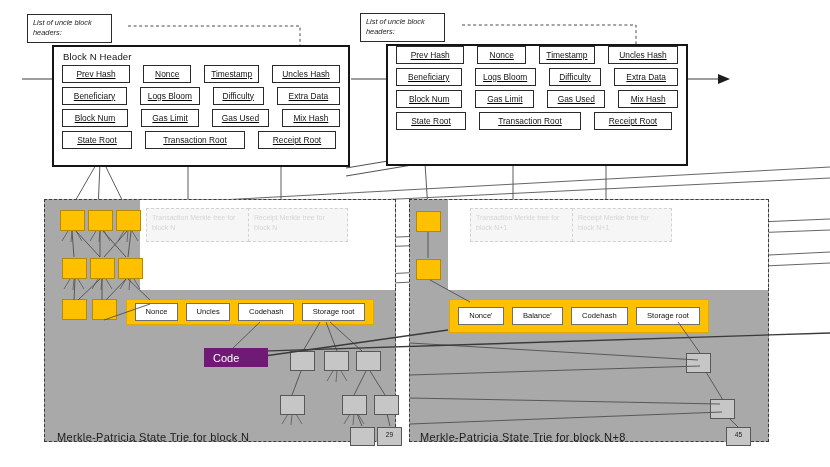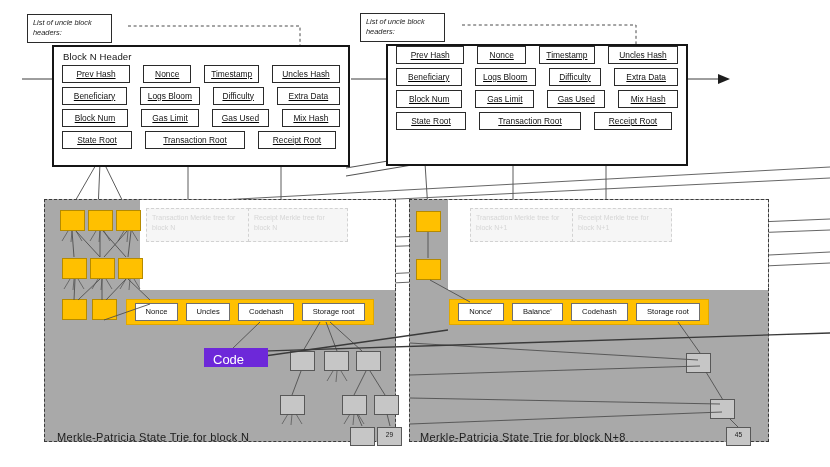--- a/index.html
+++ b/index.html
@@ -130,23 +130,23 @@
     color: #111111;
     text-align: center;
     padding: 3px 0 3.5px 0;
     white-space: nowrap;
     flex: 1 1 auto;
   }
 
   
   .code-box {
     position: absolute;
-    background: #6d28d9;
+    background: #701a75;
     color: #ffffff;
-    font-size: 13px;
+    font-size: 11px;
     padding: 4px 0 5px 9px;
     z-index: 10;
   }
 </style>
 </head>
 <body>
 
 <div id="stage">
 
   <svg id="wires" viewBox="0 0 830 467">
@@ -309,21 +309,21 @@
     </g>
   </svg>
 
   <div class="account-box" style="left:126px; top:299px; width:248px; height:26px;">
     <div class="acct-field">Nonce</div>
     <div class="acct-field">Uncles</div>
     <div class="acct-field">Codehash</div>
     <div class="acct-field">Storage root</div>
   </div>
 
-  <div class="account-box" style="left:449px; top:299px; width:260px; height:26px;">
+  <div class="account-box" style="left:449px; top:299px; width:260px; height:34px;">
     <div class="acct-field">Nonce'</div>
     <div class="acct-field">Balance'</div>
     <div class="acct-field">Codehash</div>
     <div class="acct-field">Storage root</div>
   </div>
 
   <div class="code-box" style="left:204px; top:348px; width:64px; height:19px;">
     <span>Code</span>
   </div>
 

